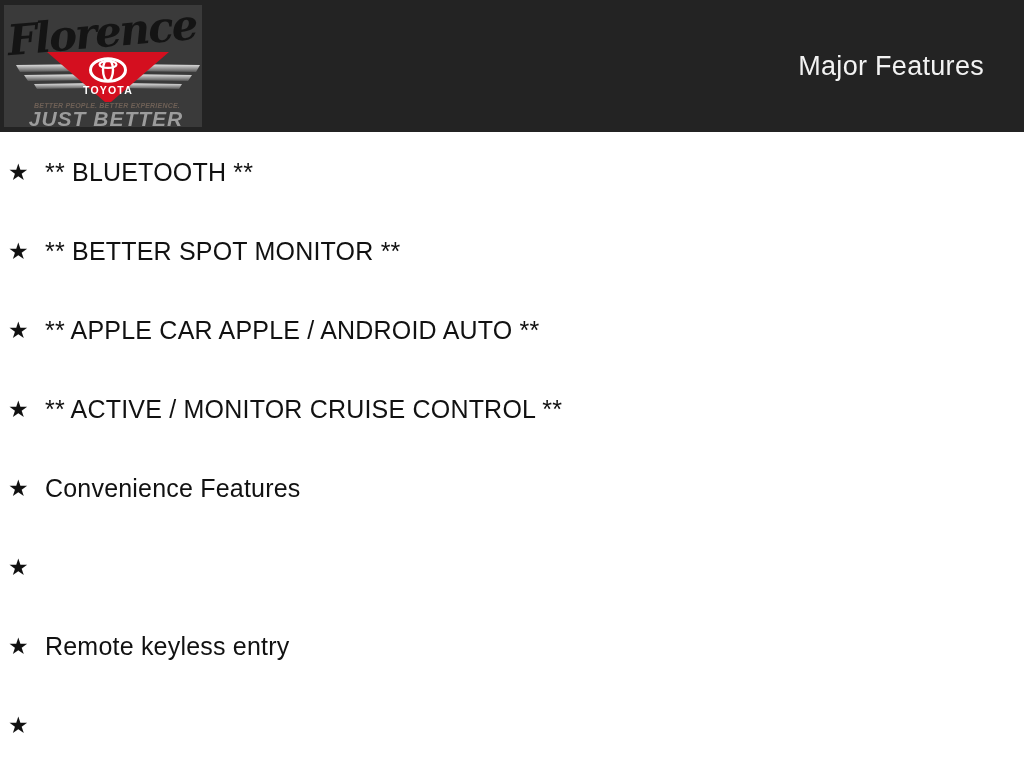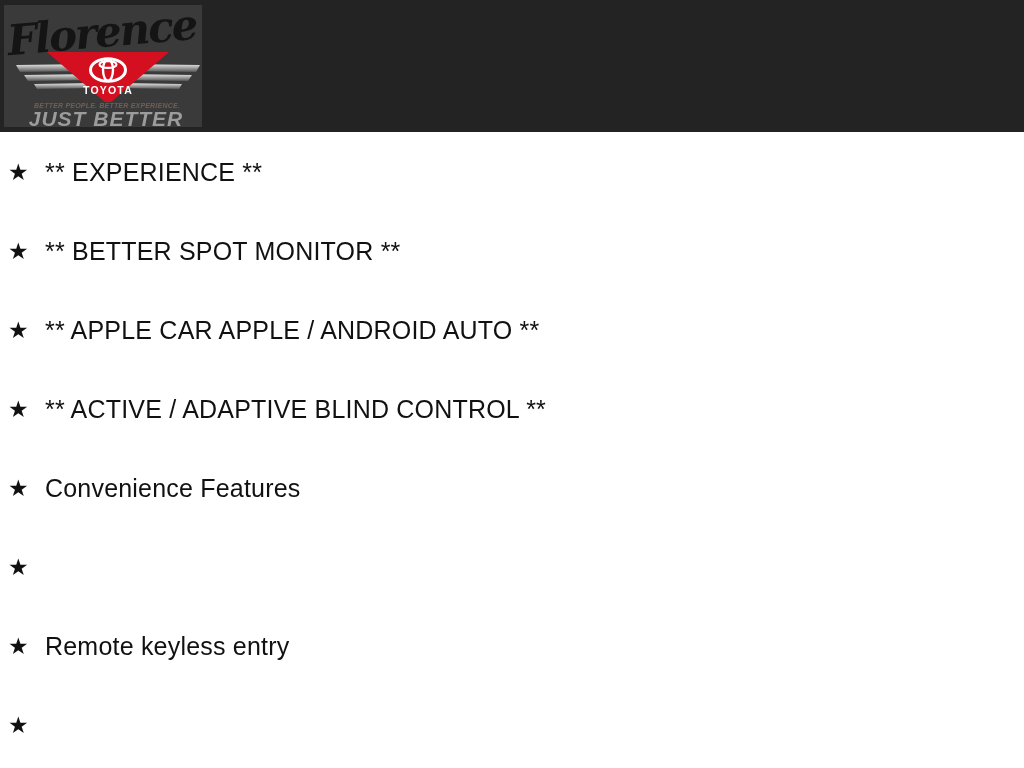--- a/index.html
+++ b/index.html
@@ -84,41 +84,42 @@
 
         <text class="logo-brand" x="104" y="89" text-anchor="middle">TOYOTA</text>
 
         <text class="logo-script" x="99" y="42" text-anchor="middle" transform="rotate(-5 99 42)">Florence</text>
 
         <text class="logo-tag-small" x="103" y="103" text-anchor="middle">BETTER PEOPLE. BETTER EXPERIENCE.</text>
         <text class="logo-tag-large" x="102" y="121" text-anchor="middle">JUST BETTER</text>
       </svg>
     </div>
 
+    <h1 class="page-title">Major Features</h1>
   </header>
 
   <ul class="features">
     <li class="feature">
       <span class="star">★</span>
-      <span class="label">** EXPERIENCE **</span>
+      <span class="label">** BLUETOOTH **</span>
     </li>
 
     <li class="feature">
       <span class="star">★</span>
       <span class="label">** BETTER SPOT MONITOR **</span>
     </li>
 
     <li class="feature">
       <span class="star">★</span>
       <span class="label">** APPLE CAR APPLE / ANDROID AUTO **</span>
     </li>
 
     <li class="feature">
       <span class="star">★</span>
-      <span class="label">** ACTIVE / ADAPTIVE BLIND CONTROL **</span>
+      <span class="label">** ACTIVE / MONITOR CRUISE CONTROL **</span>
     </li>
 
     <li class="feature">
       <span class="star">★</span>
       <span class="label">Convenience Features</span>
     </li>
 
     <li class="feature">
       <span class="star">★</span>
     </li>

